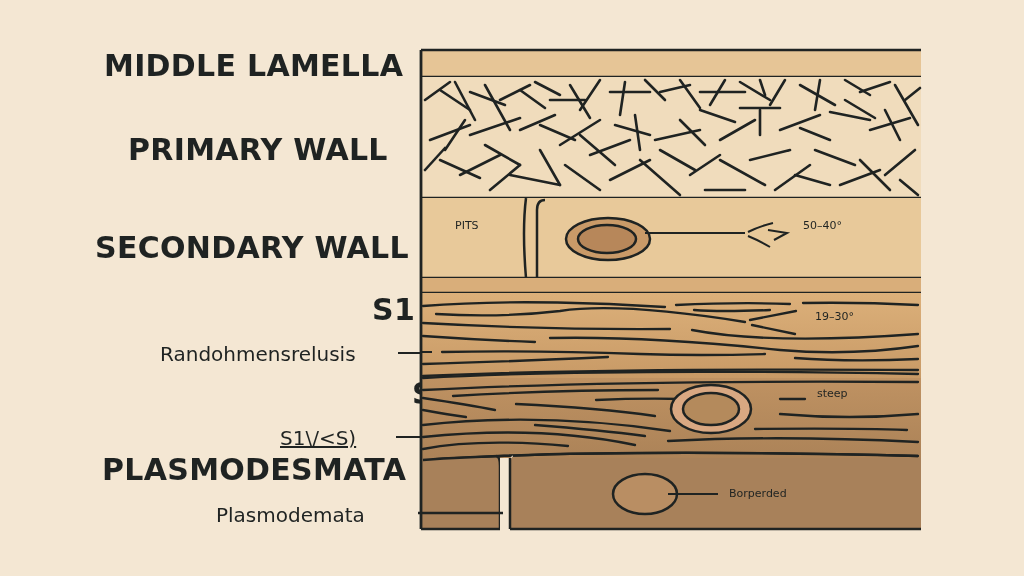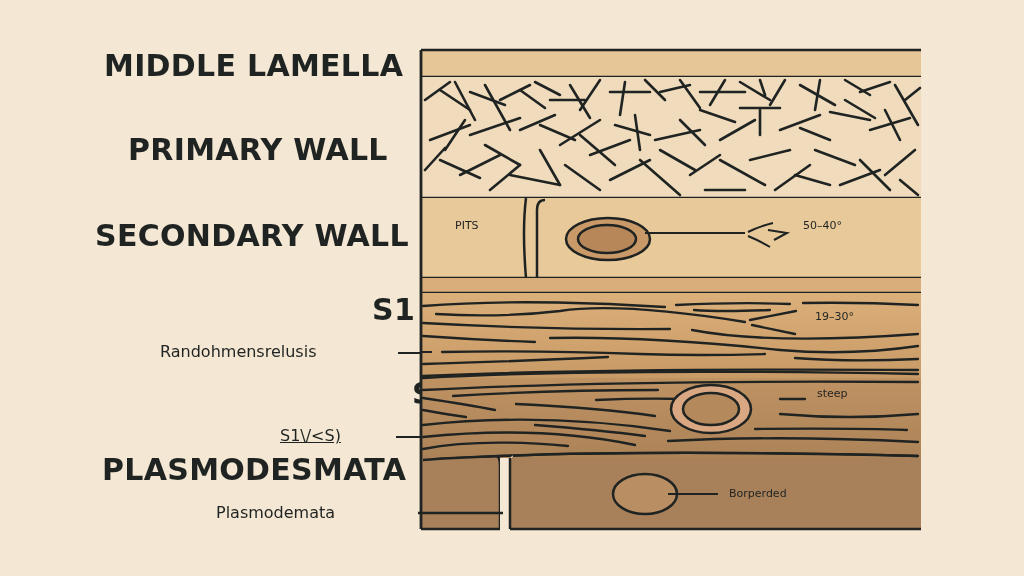--- a/index.html
+++ b/index.html
@@ -9,31 +9,31 @@
     font-family: "DejaVu Sans", "Liberation Sans", sans-serif;
     color: #1f2322;
     position: relative;
   }
   .label {
     position: absolute;
     white-space: nowrap;
     color: #1f2322;
   }
   .label.big { font-weight: bold; font-size: 30px; letter-spacing: 0.3px; }
-  .label.small { font-size: 16px; }
+  .label.small { font-size: 20px; }
   .label.inner { font-size: 11px; }
   .leader { position: absolute; height: 2px; background: #1f2322; }
   #diagram-svg { position: absolute; left: 0; top: 0; }
 </style>
 </head>
 <body>
 
 <div class="label big" style="left:104px; top:48px;">MIDDLE LAMELLA</div>
 <div class="label big" style="left:128px; top:132px;">PRIMARY WALL</div>
-<div class="label big" style="left:95px; top:218px;">SECONDARY WALL</div>
+<div class="label big" style="left:95px; top:230px;">SECONDARY WALL</div>
 <div class="label big" style="left:372px; top:292px;">S1</div>
 <div class="label small" style="left:160px; top:342px;">Randohmensrelusis</div>
 <div class="leader" style="left:398px; top:352px; width:24px;"></div>
 <div class="label big" style="left:372px; top:376px;margin-left:40px;">S2</div>
 <div class="label small" style="left:280px; top:426px;text-decoration:underline;">S1\/&lt;S)</div>
 <div class="leader" style="left:396px; top:436px; width:26px;"></div>
 <div class="label big" style="left:102px; top:452px;">PLASMODESMATA</div>
 <div class="label small" style="left:216px; top:503px;">Plasmodemata</div>
 
 <svg id="diagram-svg" width="1024" height="576" viewBox="0 0 1024 576">

